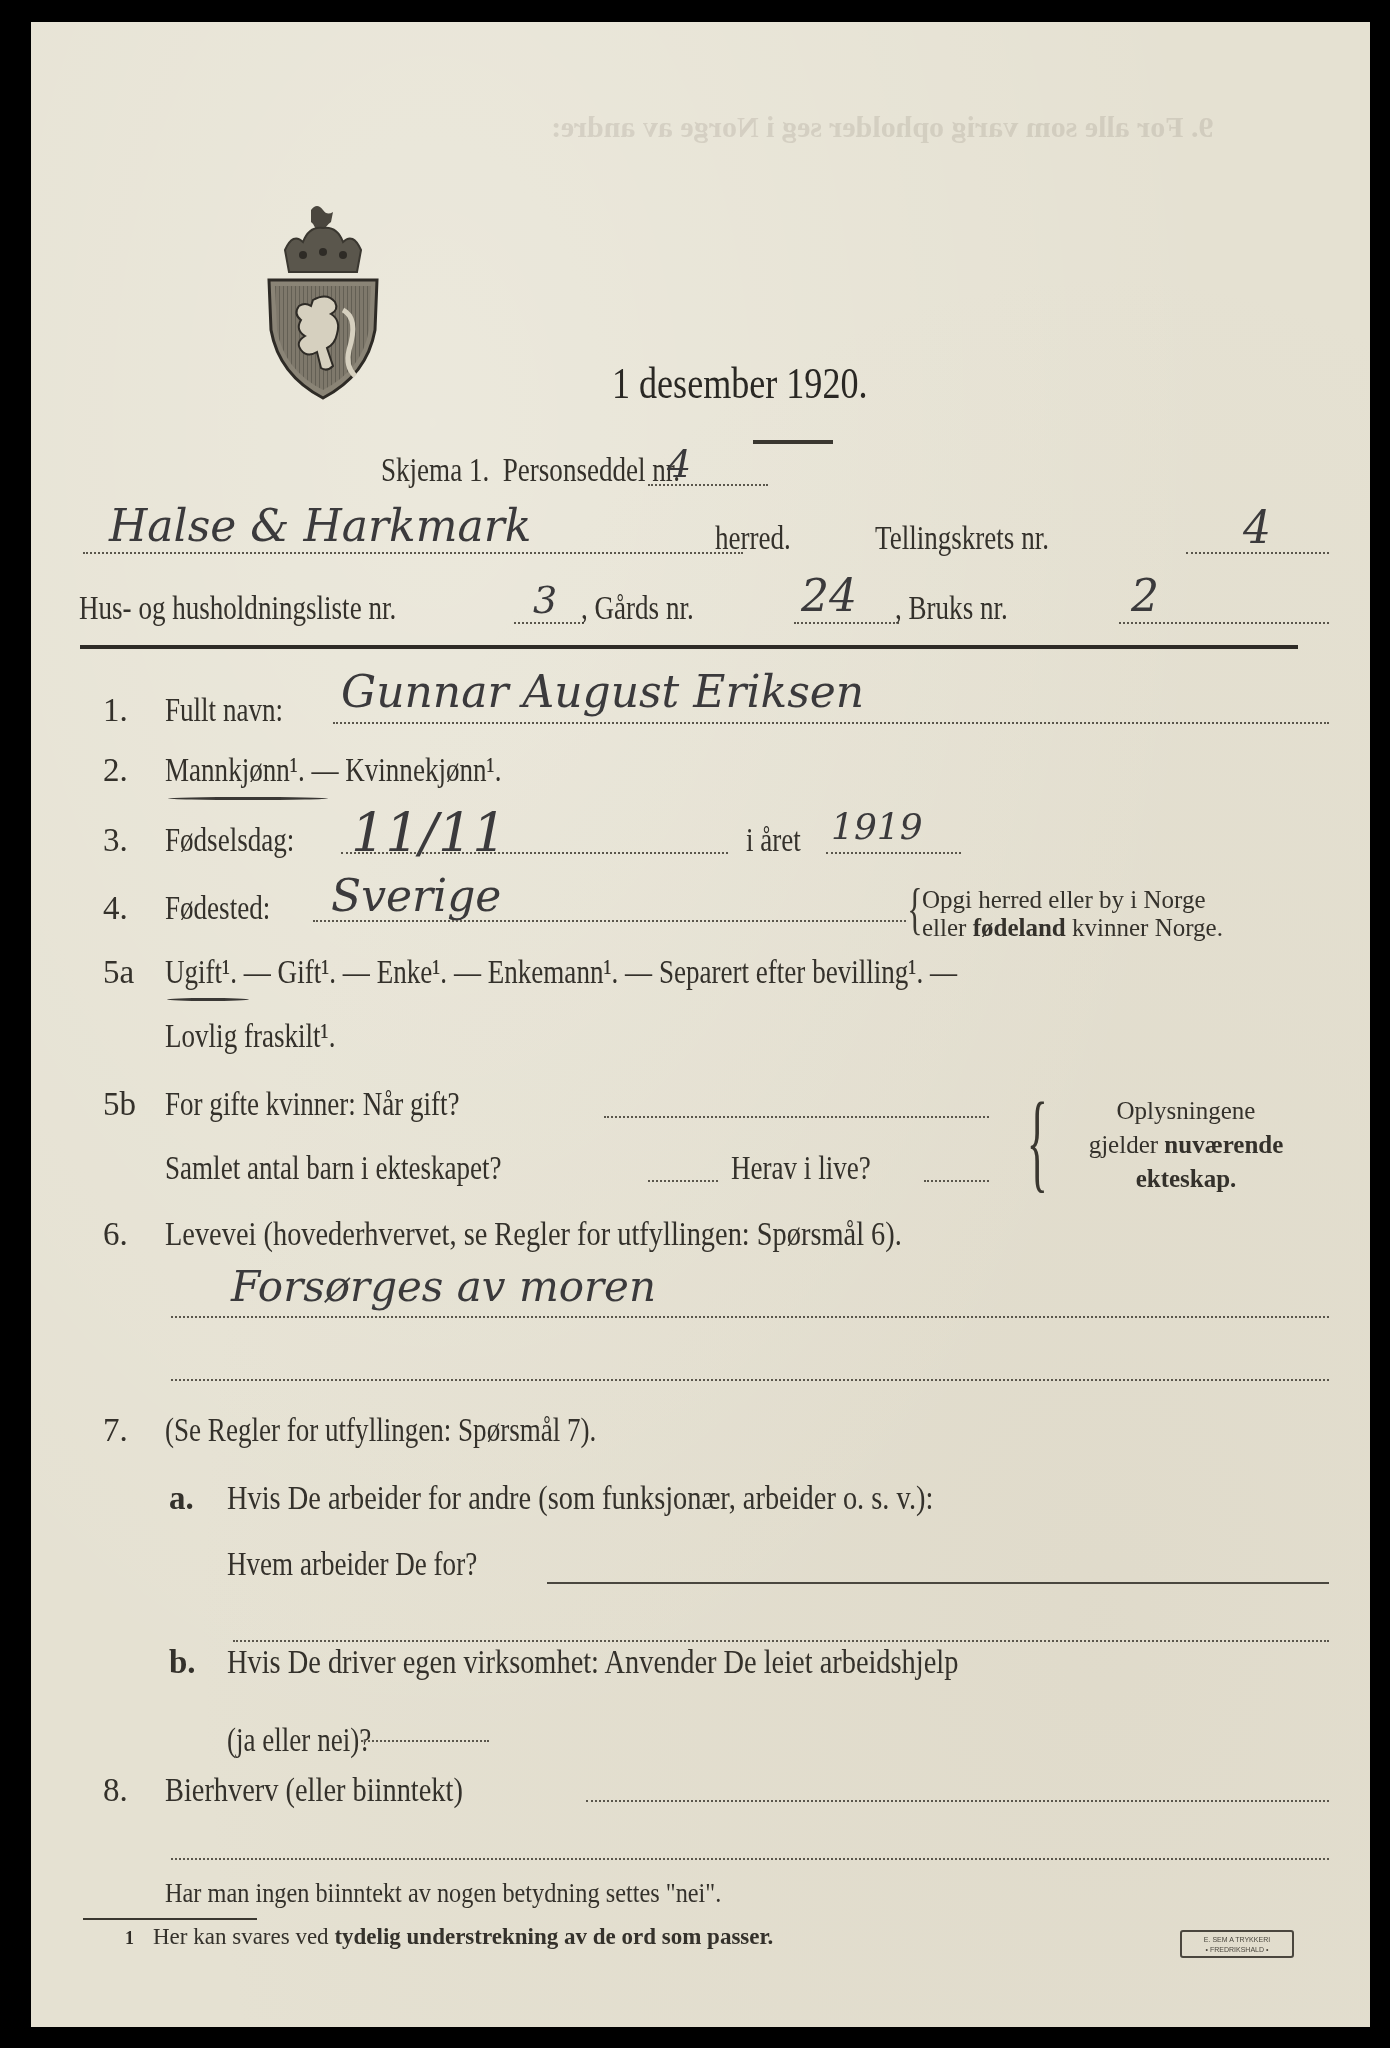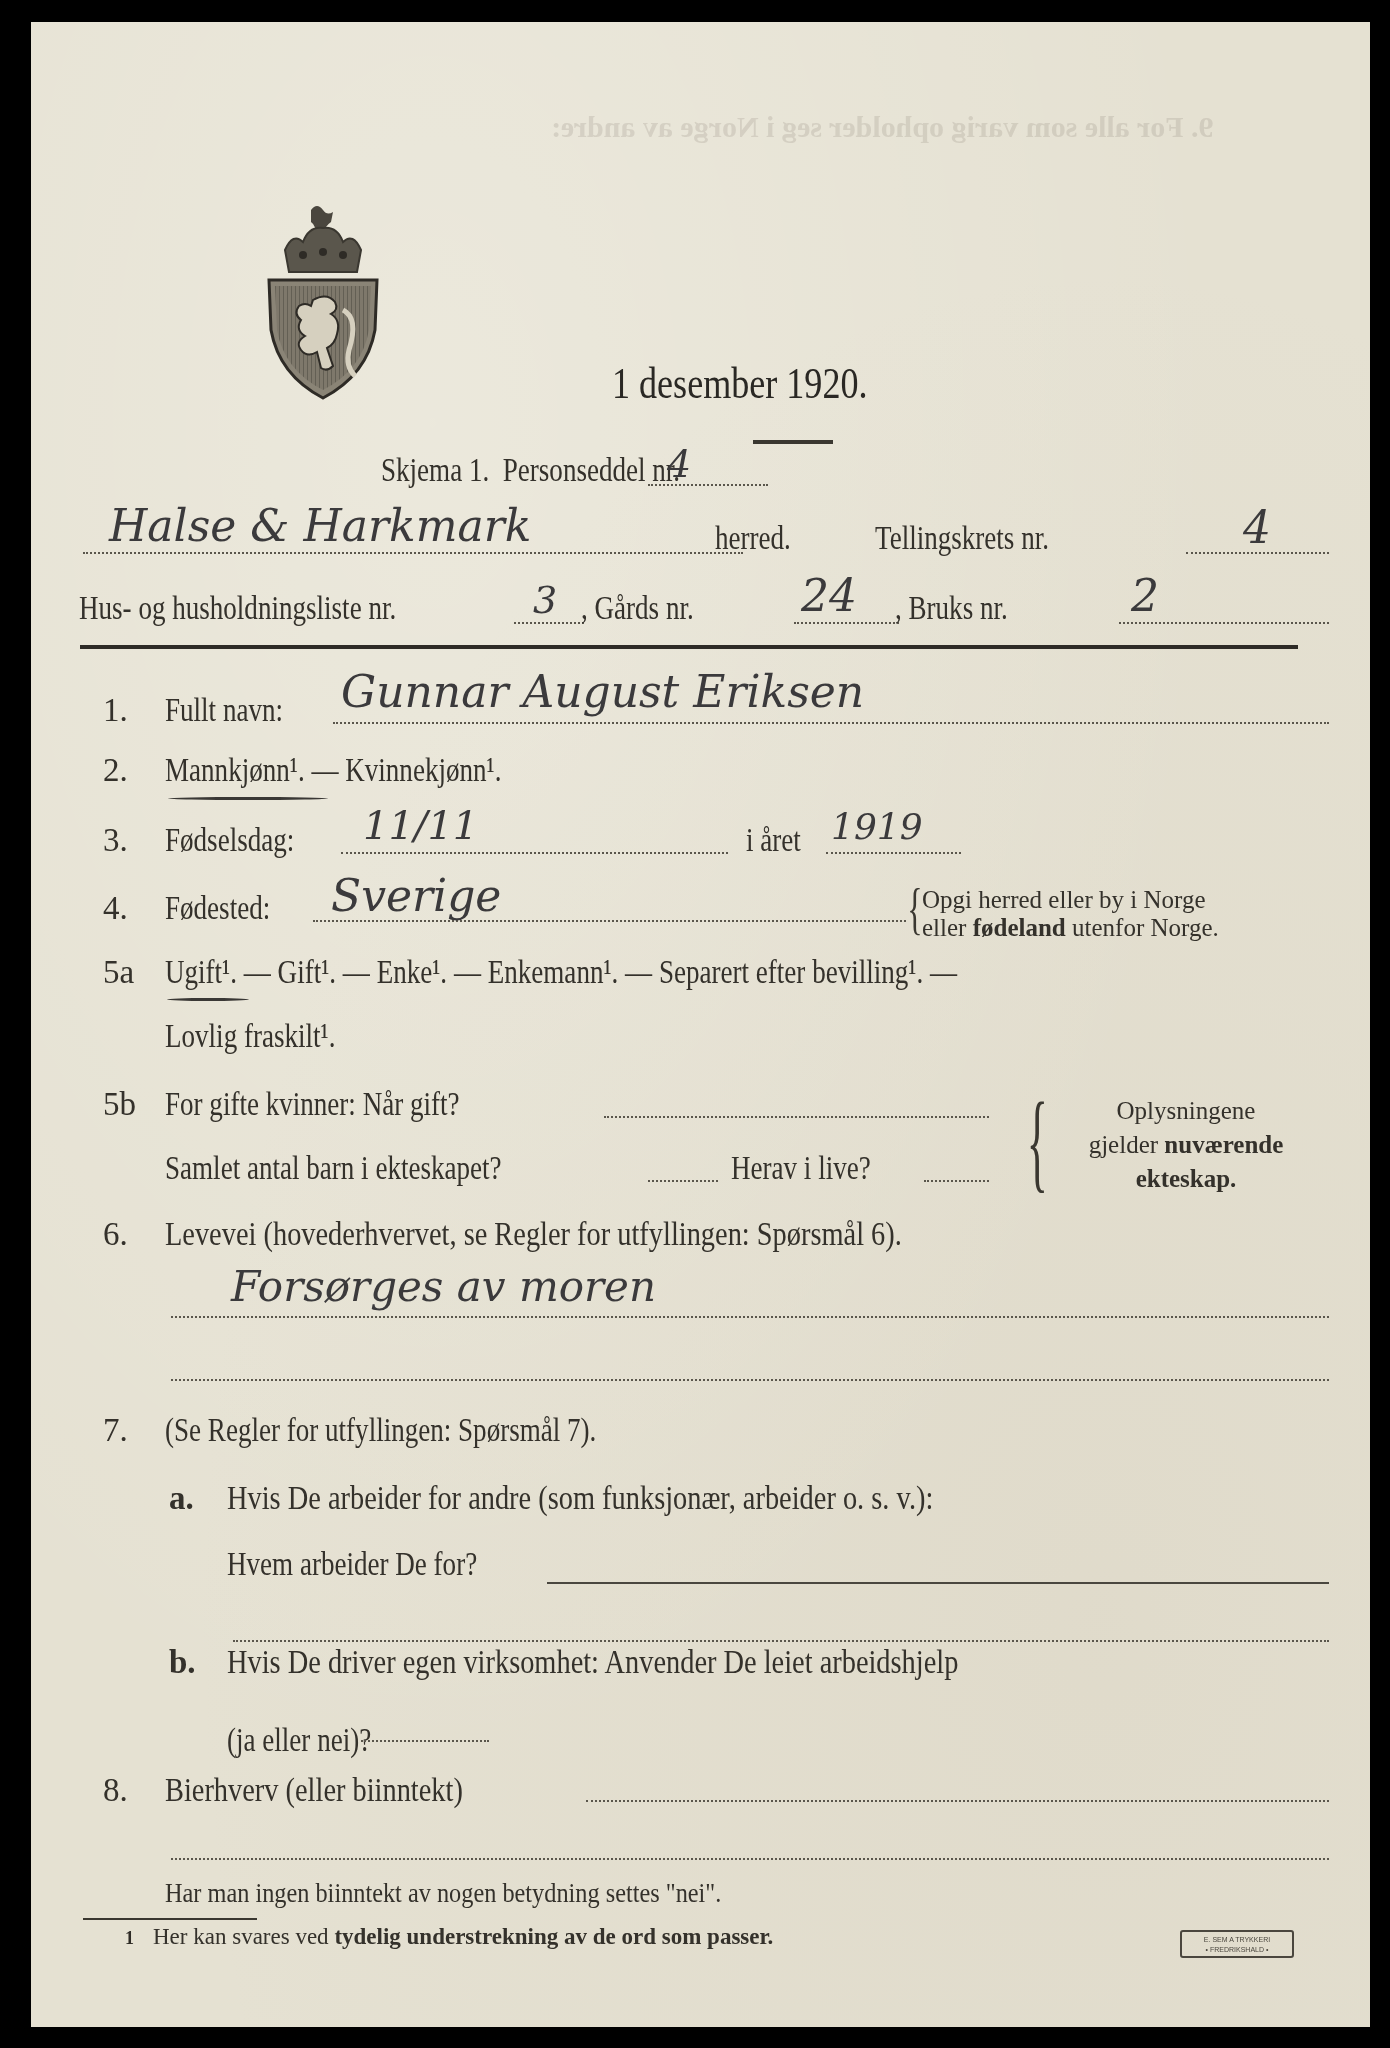--- a/index.html
+++ b/index.html
@@ -133,37 +133,37 @@
       <span>Mannkjønn¹.</span><span> — </span><span>Kvinnekjønn¹.</span>
     </span>
   </div>
   <div class="underline-mark" style="left:137px; top:775px; width:160px;"></div>
 
   <div class="abs num" style="left:72px; top:800px;">3.</div>
   <div class="abs label" style="left:134px; top:800px;">
     <span class="cond">Fødselsdag:</span>
   </div>
   <div class="dots" style="left:310px; top:830px; width:387px;"></div>
-  <div class="hand" style="left:332px; top:780px; font-size:40px;">11/11</div>
+  <div class="hand" style="left:320px; top:780px; font-size:54px;">11/11</div>
   <div class="abs label" style="left:715px; top:800px;">
     <span class="cond">i året</span>
   </div>
   <div class="dots" style="left:795px; top:830px; width:135px;"></div>
   <div class="hand" style="left:800px; top:784px; font-size:36px;">1919</div>
 
   <div class="abs num" style="left:72px; top:868px;">4.</div>
   <div class="abs label" style="left:134px; top:868px;">
     <span class="cond">Fødested:</span>
   </div>
   <div class="dots" style="left:282px; top:898px; width:593px;"></div>
   <div class="hand" style="left:300px; top:848px; font-size:44px;">Sverige</div>
   <div class="brace" style="left:870px; top:858px;">{</div>
   <div class="abs small" style="left:891px; top:864px;">
     <div>Opgi herred eller by i Norge</div>
-    <div><span>eller </span><span class="bold">fødeland</span><span> utenfor Norge.</span></div>
+    <div><span>eller </span><span class="bold">fødeland</span><span> kvinner Norge.</span></div>
   </div>
 
   <div class="abs num" style="left:72px; top:932px;">5a</div>
   <div class="abs label" style="left:134px; top:932px;">
     <span class="cond"><span>Ugift¹.</span><span> — Gift¹. — Enke¹. — Enkemann¹. — Separert efter bevilling¹. —</span></span>
   </div>
   <div class="underline-mark" style="left:136px; top:976px; width:82px;"></div>
   <div class="abs label" style="left:134px; top:996px;">
     <span class="cond">Lovlig fraskilt¹.</span>
   </div>

